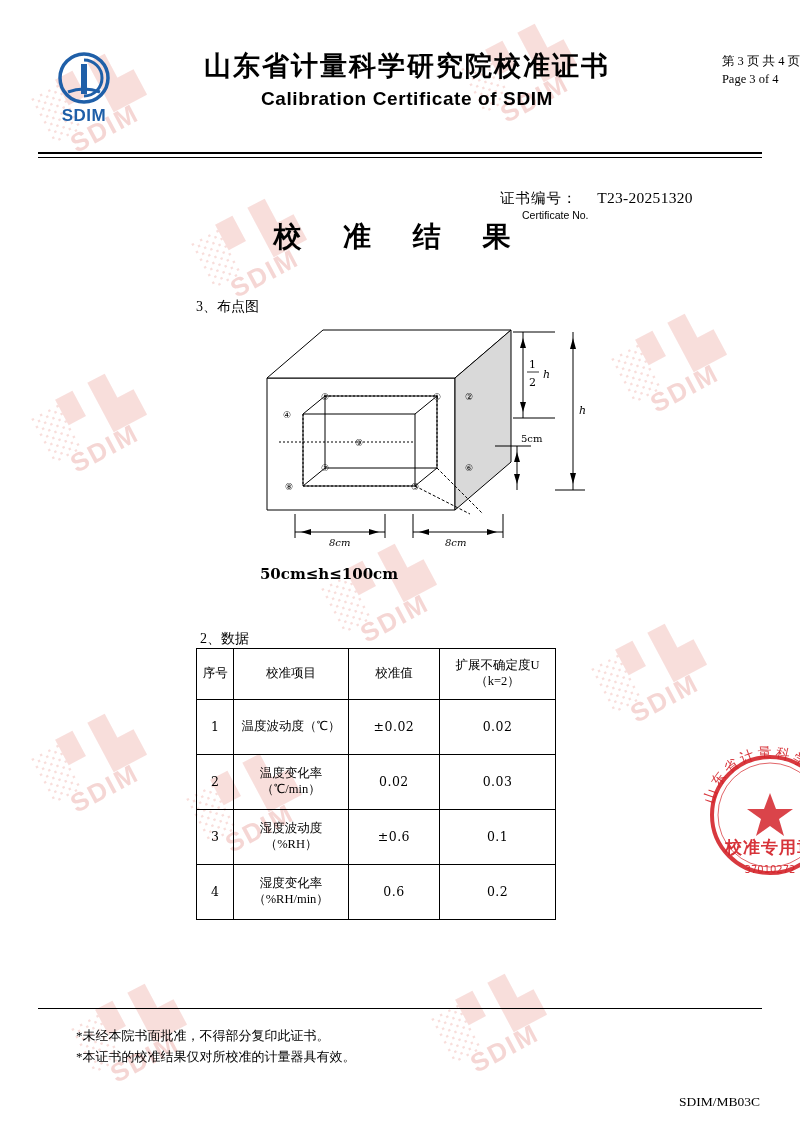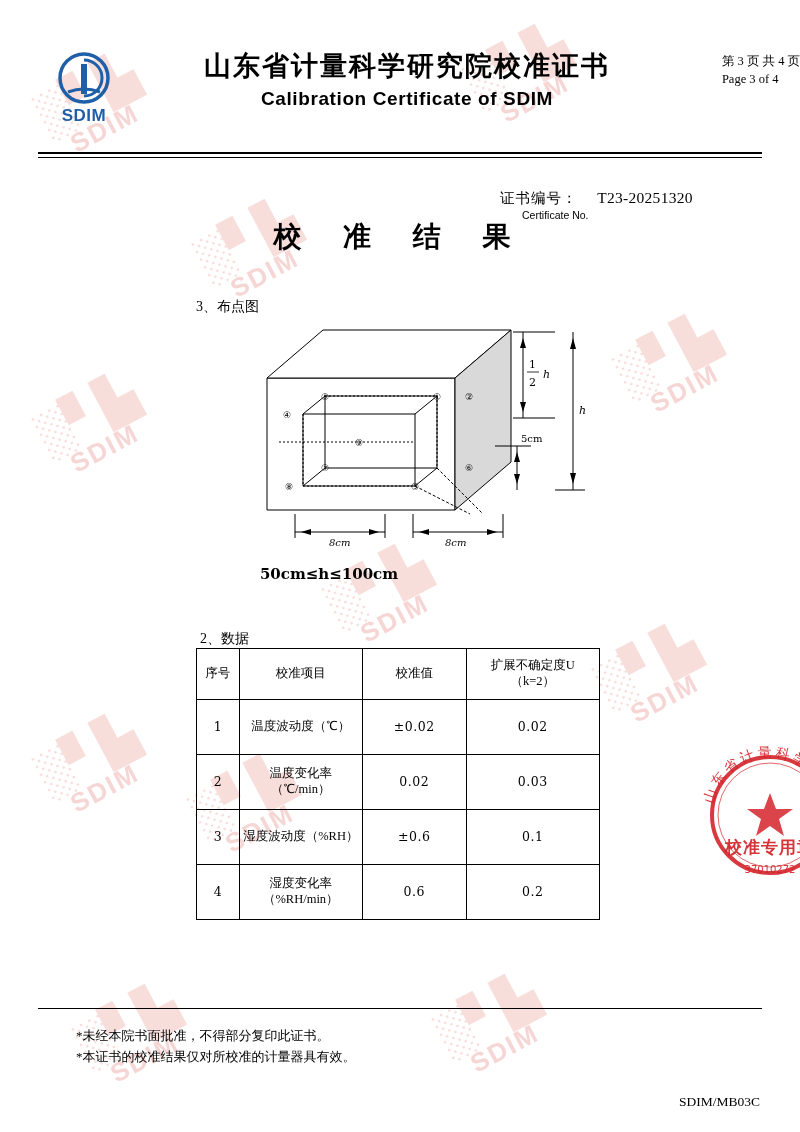--- a/index.html
+++ b/index.html
@@ -185,21 +185,21 @@
   
   .sec2-label {
     position: absolute;
     left: 200px; top: 630px;
     font-size: 14px;
     z-index: 3;
   }
   .data-table {
     position: absolute;
     left: 196px; top: 648px;
-    width: 404px;
+    width: 360px;
     border-collapse: collapse;
     z-index: 3;
     background: transparent;
     padding-left: 34px;
   }
   .data-table td, .data-table th {
     border: 1px solid #000;
     text-align: center;
     vertical-align: middle;
     font-size: 12.5px;

